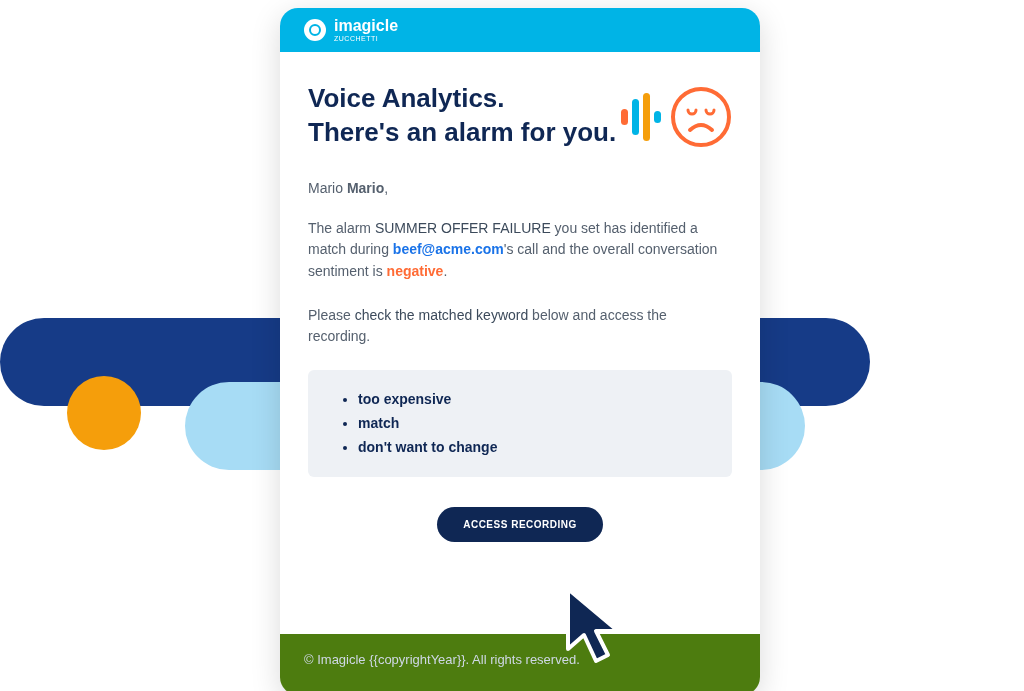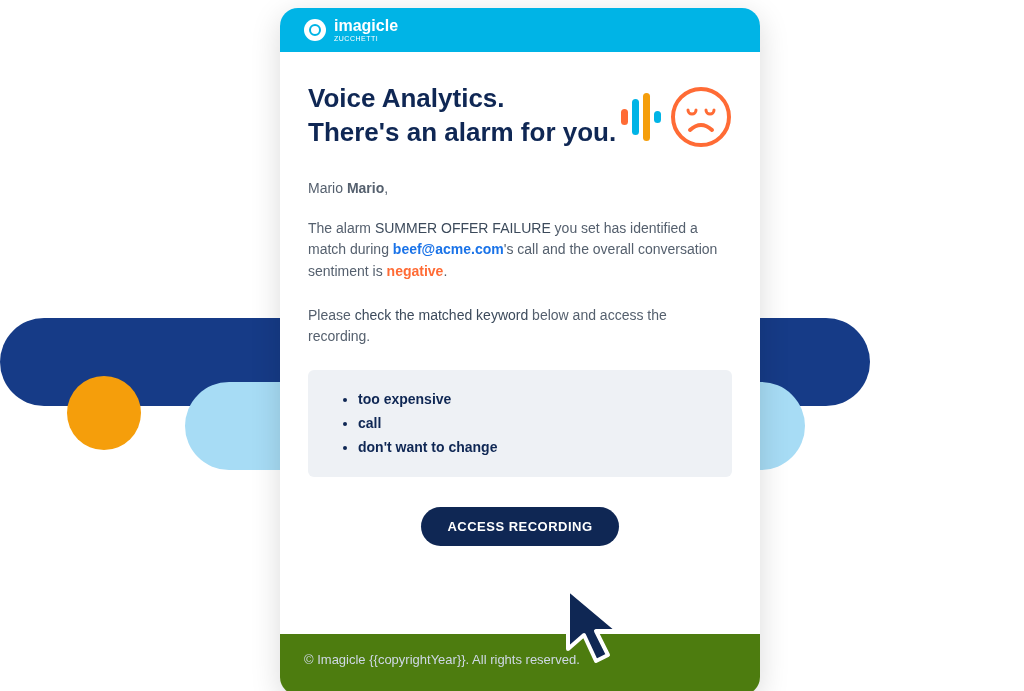--- a/index.html
+++ b/index.html
@@ -145,21 +145,21 @@
     .btn-row {
       display: flex;
       justify-content: center;
     }
     .access-btn {
       background: #0f2754;
       color: #fff;
       border: none;
       border-radius: 22px;
       padding: 12px 26px;
-      font-size: 13px;
+      font-size: 10px;
       font-weight: 800;
       letter-spacing: 0.5px;
       cursor: pointer;
     }
     .card-footer {
       background: #4d7c0f;
       padding: 18px 24px 28px;
       color: #cfd8e6;
       font-size: 13px;
     }
@@ -215,21 +215,21 @@
       <span>The alarm </span><strong>SUMMER OFFER FAILURE</strong><span> you set has identified a match during </span><span class="link-blue">beef@acme.com</span><span>'s call and the overall conversation sentiment is </span><span class="negative">negative</span><span>.</span>
     </p>
 
     <p class="body-text">
       <span>Please </span><strong>check the matched keyword</strong><span> below and access the recording.</span>
     </p>
 
     <div class="keyword-box">
       <ul>
         <li>too expensive</li>
-        <li>call</li>
+        <li>match</li>
         <li>don't want to change</li>
       </ul>
     </div>
 
     <div class="btn-row">
       <button class="access-btn">ACCESS RECORDING</button>
     </div>
   </div>
 
   <div class="card-footer">

